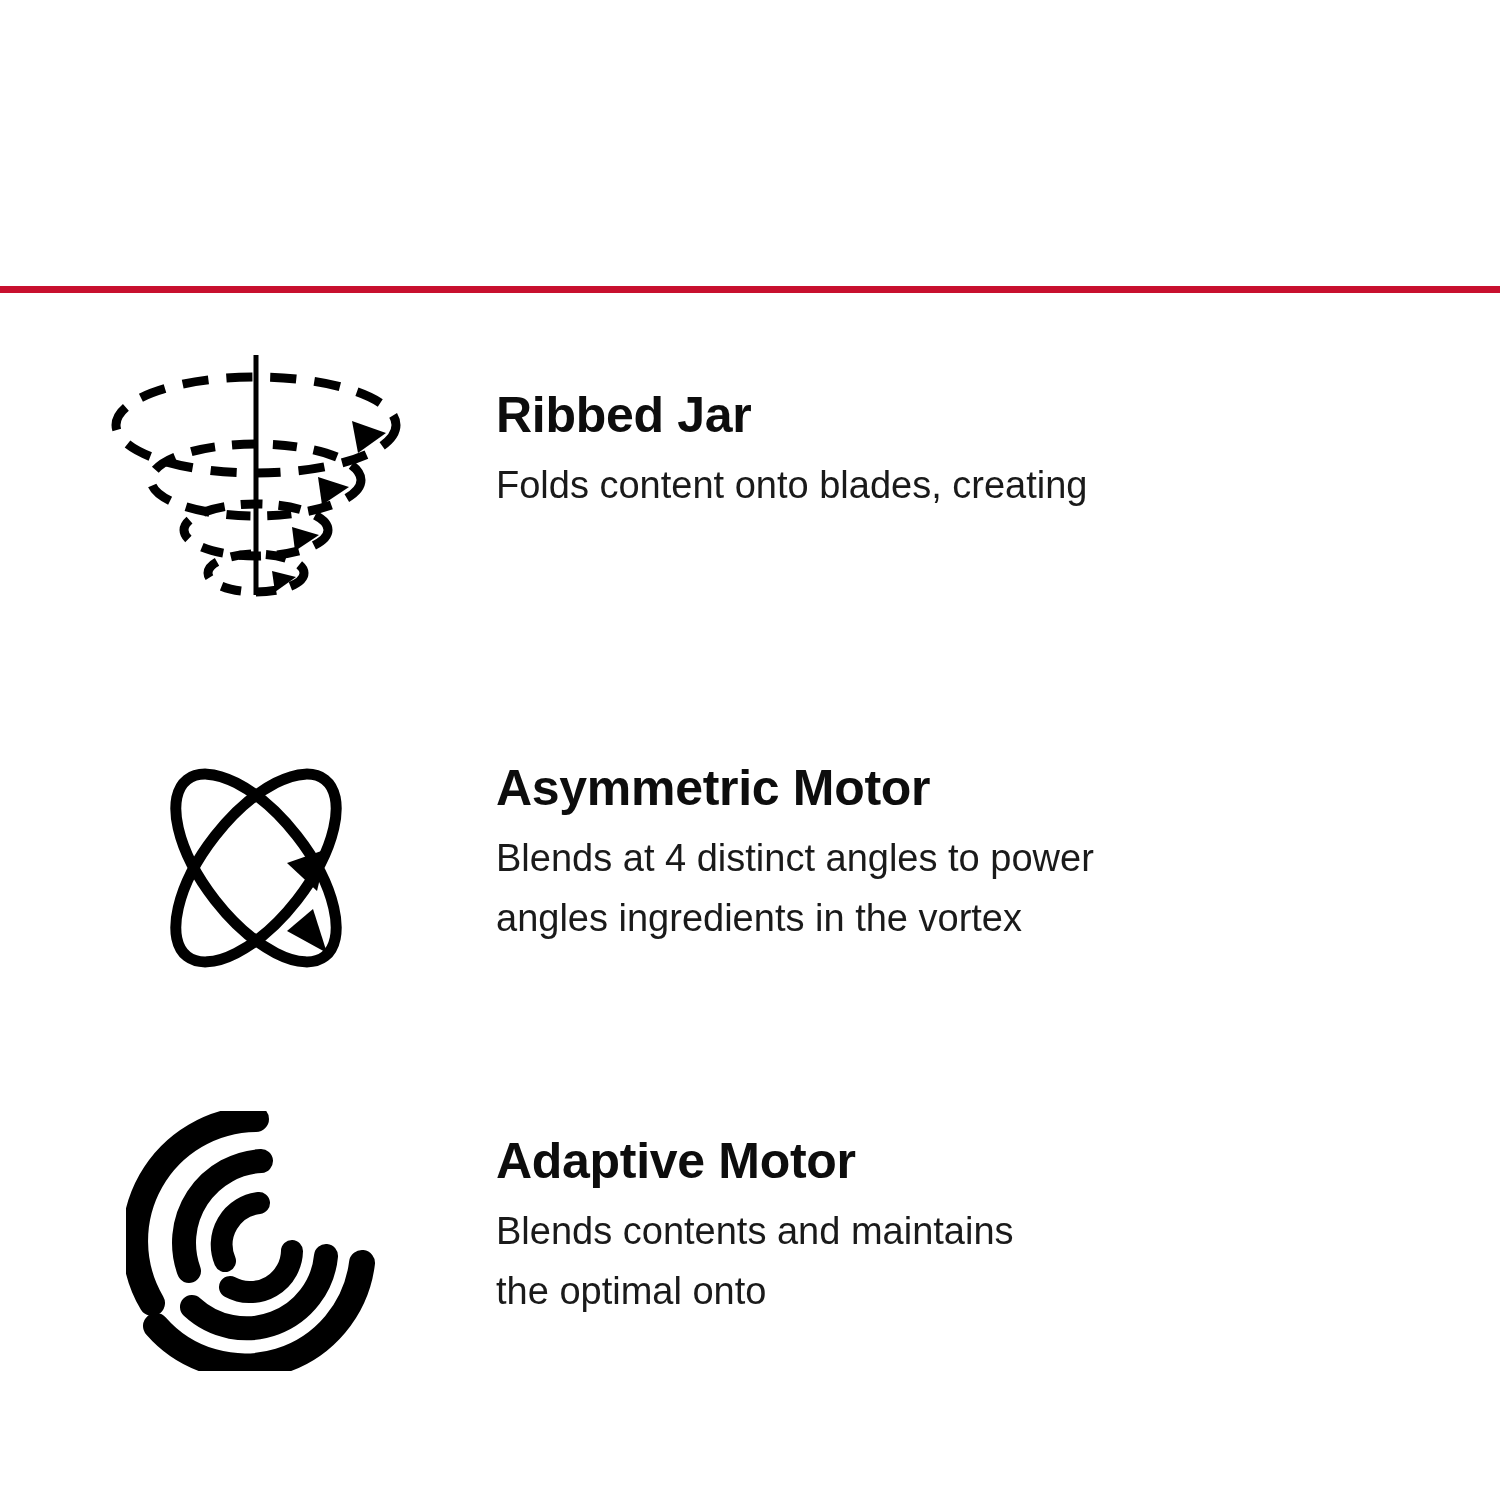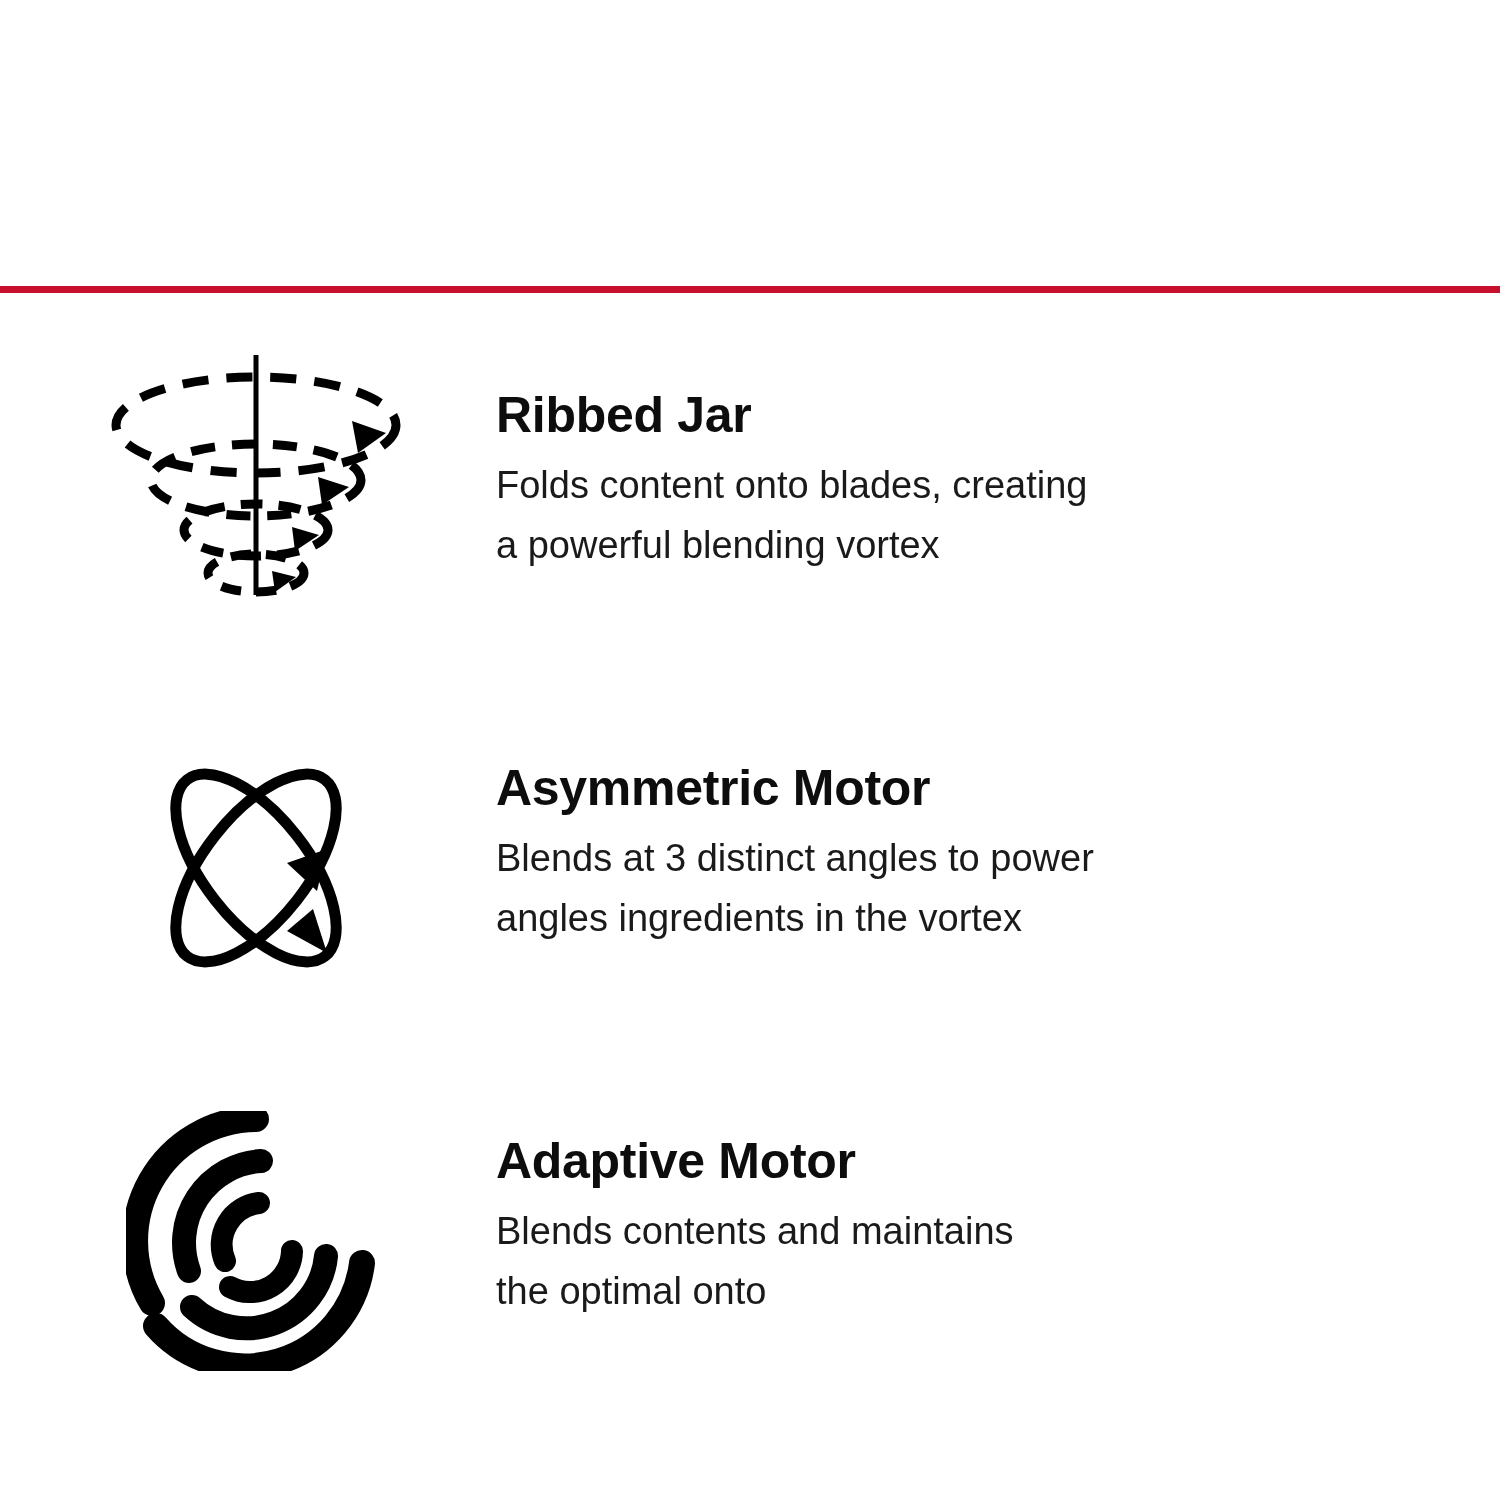--- a/index.html
+++ b/index.html
@@ -115,40 +115,39 @@
           <polygon points="280,88 246,76 252,108" fill="#000"></polygon>
           <polygon points="243,142 212,132 216,160" fill="#000"></polygon>
           <polygon points="213,190 186,182 189,206" fill="#000"></polygon>
           <polygon points="190,232 166,226 169,247" fill="#000"></polygon>
         </svg>
       </div>
       <div class="text-wrap">
         <h2 class="feature-title">Ribbed Jar</h2>
         <p class="feature-desc">
           <span class="line">Folds content onto blades, creating</span>
-          <span class="line">a powerful blending vortex</span>
         </p>
       </div>
     </div>
 
     <div class="feature">
       <div class="icon-wrap">
         <svg width="250" height="250" viewBox="0 0 250 250" fill="none" xmlns="http://www.w3.org/2000/svg">
           <g stroke="#000" stroke-width="11" fill="none" stroke-linecap="round">
             <ellipse cx="125" cy="125" rx="52" ry="112" transform="rotate(38 125 125)"></ellipse>
             <ellipse cx="125" cy="125" rx="52" ry="112" transform="rotate(-38 125 125)"></ellipse>
           </g>
           <polygon points="196,106 156,120 186,148" fill="#000"></polygon>
           <polygon points="196,210 156,188 182,166" fill="#000"></polygon>
         </svg>
       </div>
       <div class="text-wrap">
         <h2 class="feature-title">Asymmetric Motor</h2>
         <p class="feature-desc">
-          <span class="line">Blends at 3 distinct angles to power</span>
+          <span class="line">Blends at 4 distinct angles to power</span>
           <span class="line">angles ingredients in the vortex</span>
         </p>
       </div>
     </div>
 
     <div class="feature">
         <div class="icon-wrap">
         <svg width="260" height="260" viewBox="0 0 260 260" fill="none" xmlns="http://www.w3.org/2000/svg">
           <g stroke="#000" fill="none" stroke-linecap="round">
             <path d="M130 8 A122 122 0 0 0 26 192" stroke-width="26"></path>

